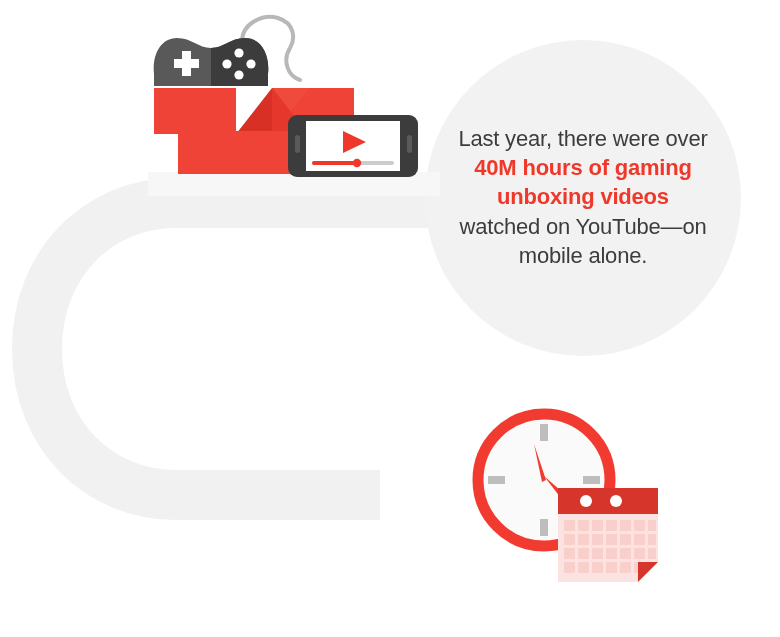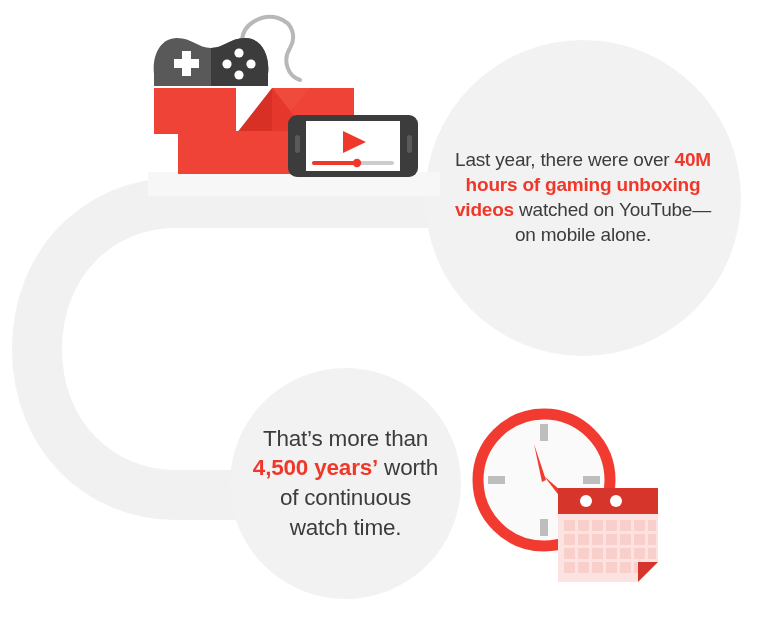--- a/index.html
+++ b/index.html
@@ -50,21 +50,21 @@
     width: 231px;
     height: 231px;
   }
   .bubble-text {
     text-align: center;
     color: #3c3c3c;
     line-height: 1.32;
     letter-spacing: -0.2px;
   }
   #bubble-top .bubble-text {
-    font-size: 19px;
+    font-size: 22px;
     width: 258px;
     margin-top: -2px;
   }
   #bubble-bottom .bubble-text {
     font-size: 22.5px;
     width: 186px;
     margin-top: -1px;
   }
   .hl {
     color: #f0382a;
@@ -103,25 +103,20 @@
                L 380 495" fill="none" stroke="#f1f1f1" stroke-width="50" stroke-linecap="butt"></path>
     </svg>
   </div>
 
   <div class="bubble" id="bubble-top">
     <div class="bubble-text">
       <span>Last year, there were over </span><span class="hl">40M hours of gaming unboxing videos</span><span> watched on YouTube—on mobile alone.</span>
     </div>
   </div>
 
-  <div class="bubble" id="bubble-bottom">
-    <div class="bubble-text">
-      <span>That’s more than </span><span class="hl">4,500 years’</span><span> worth of continuous watch time.</span>
-    </div>
-  </div>
 
   <div id="art-box">
     <svg width="292" height="192" viewBox="0 0 292 192" xmlns="http://www.w3.org/2000/svg">
 
       <rect x="0" y="168" width="292" height="24" fill="#f7f7f7"></rect>
 
       <path d="M 94 38 C 94 18 116 10 130 14 C 146 19 148 34 142 44
                C 134 57 140 72 152 76" fill="none" stroke="#b8b8b8" stroke-width="4" stroke-linecap="round"></path>
 
       <g>

